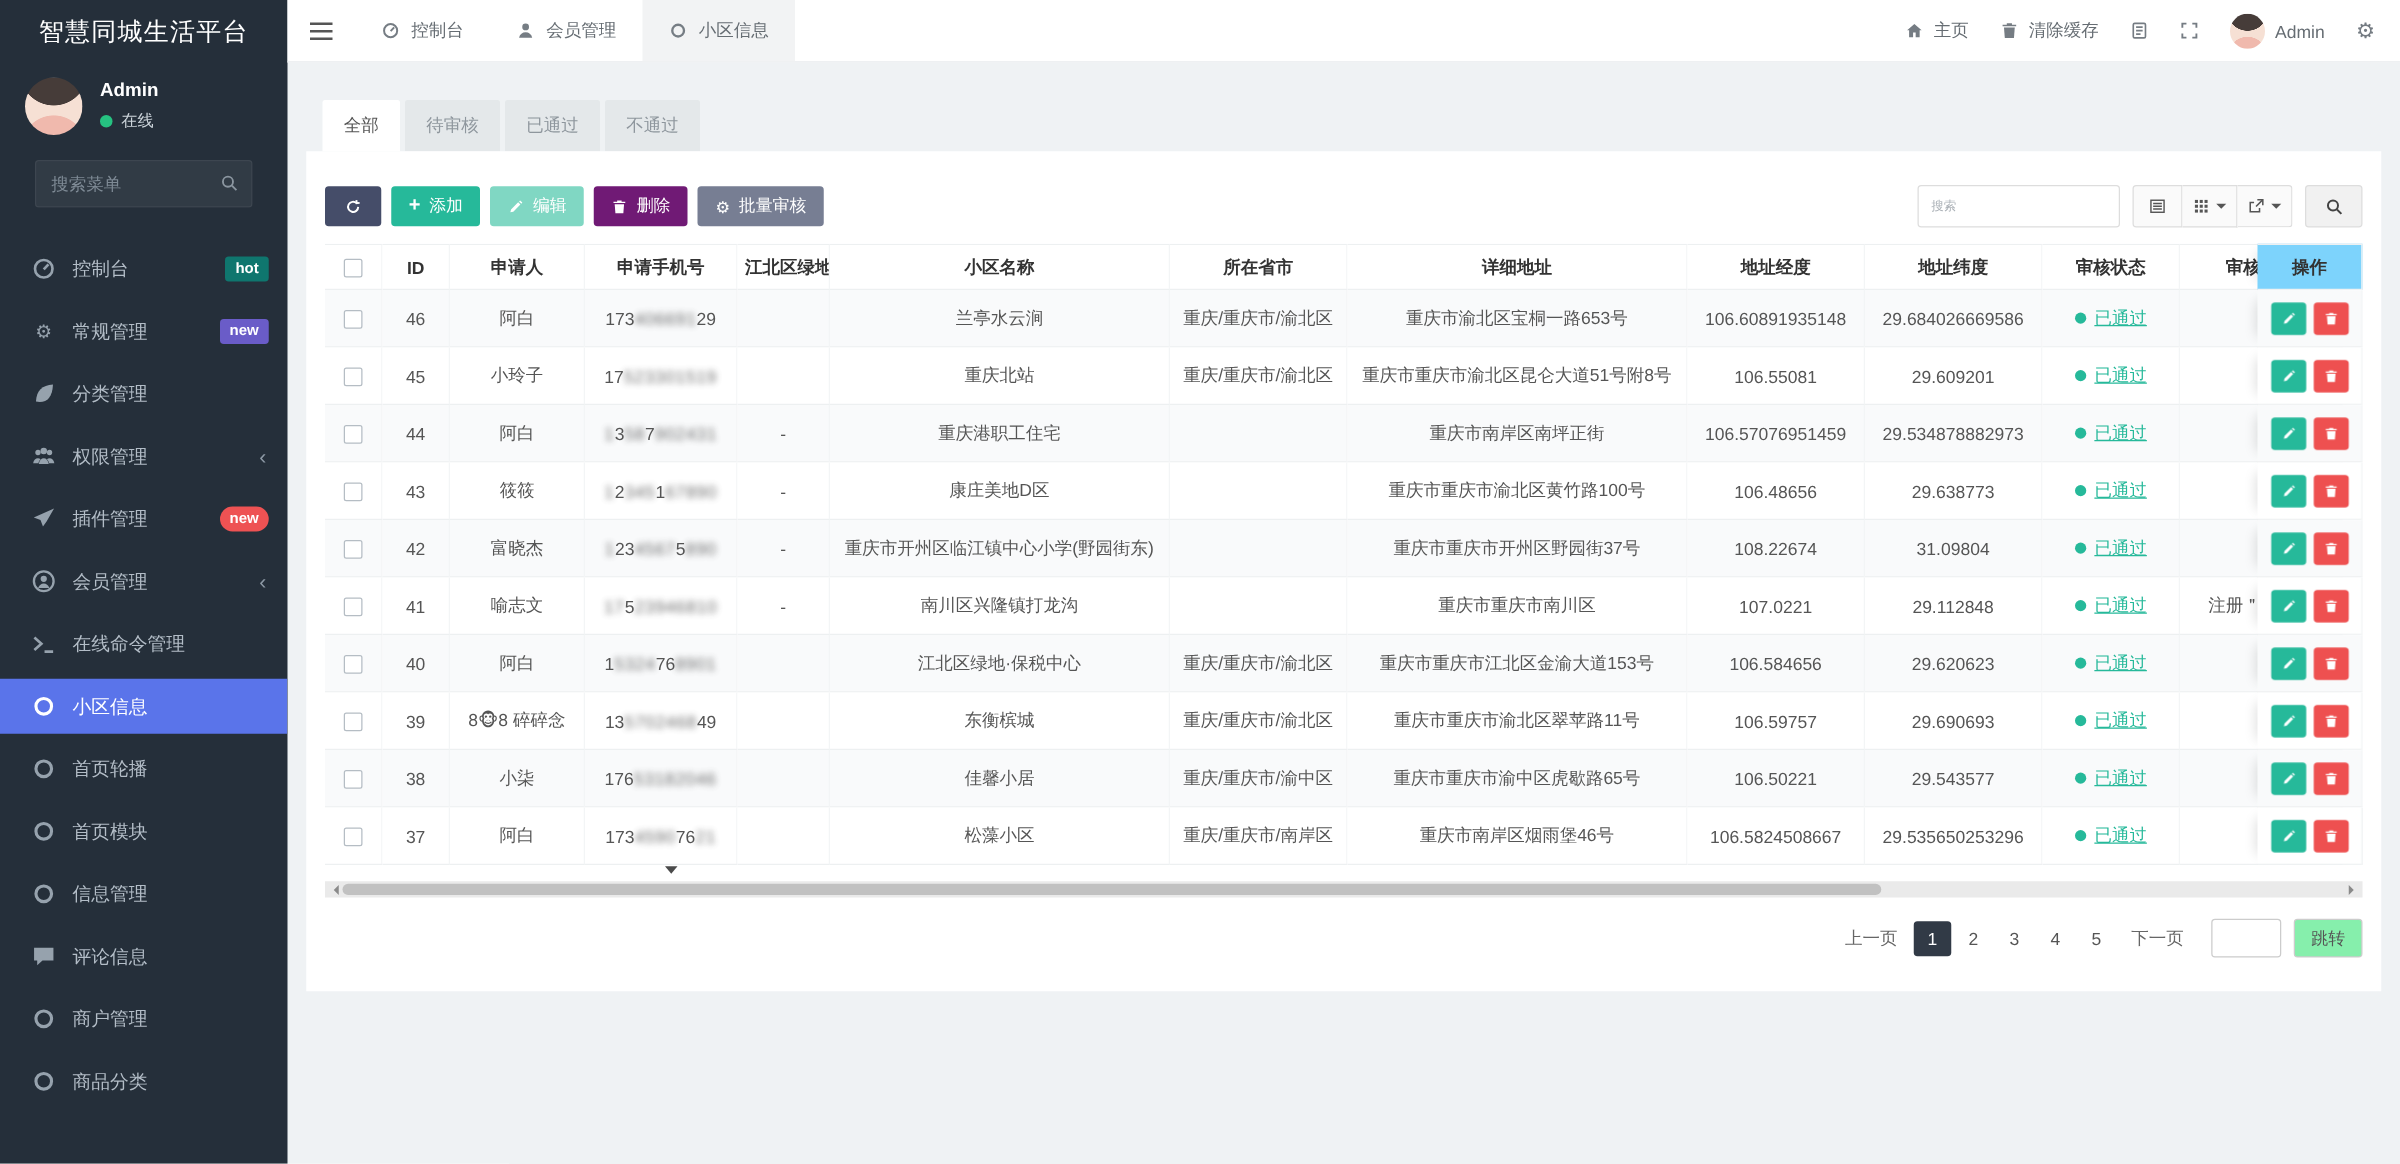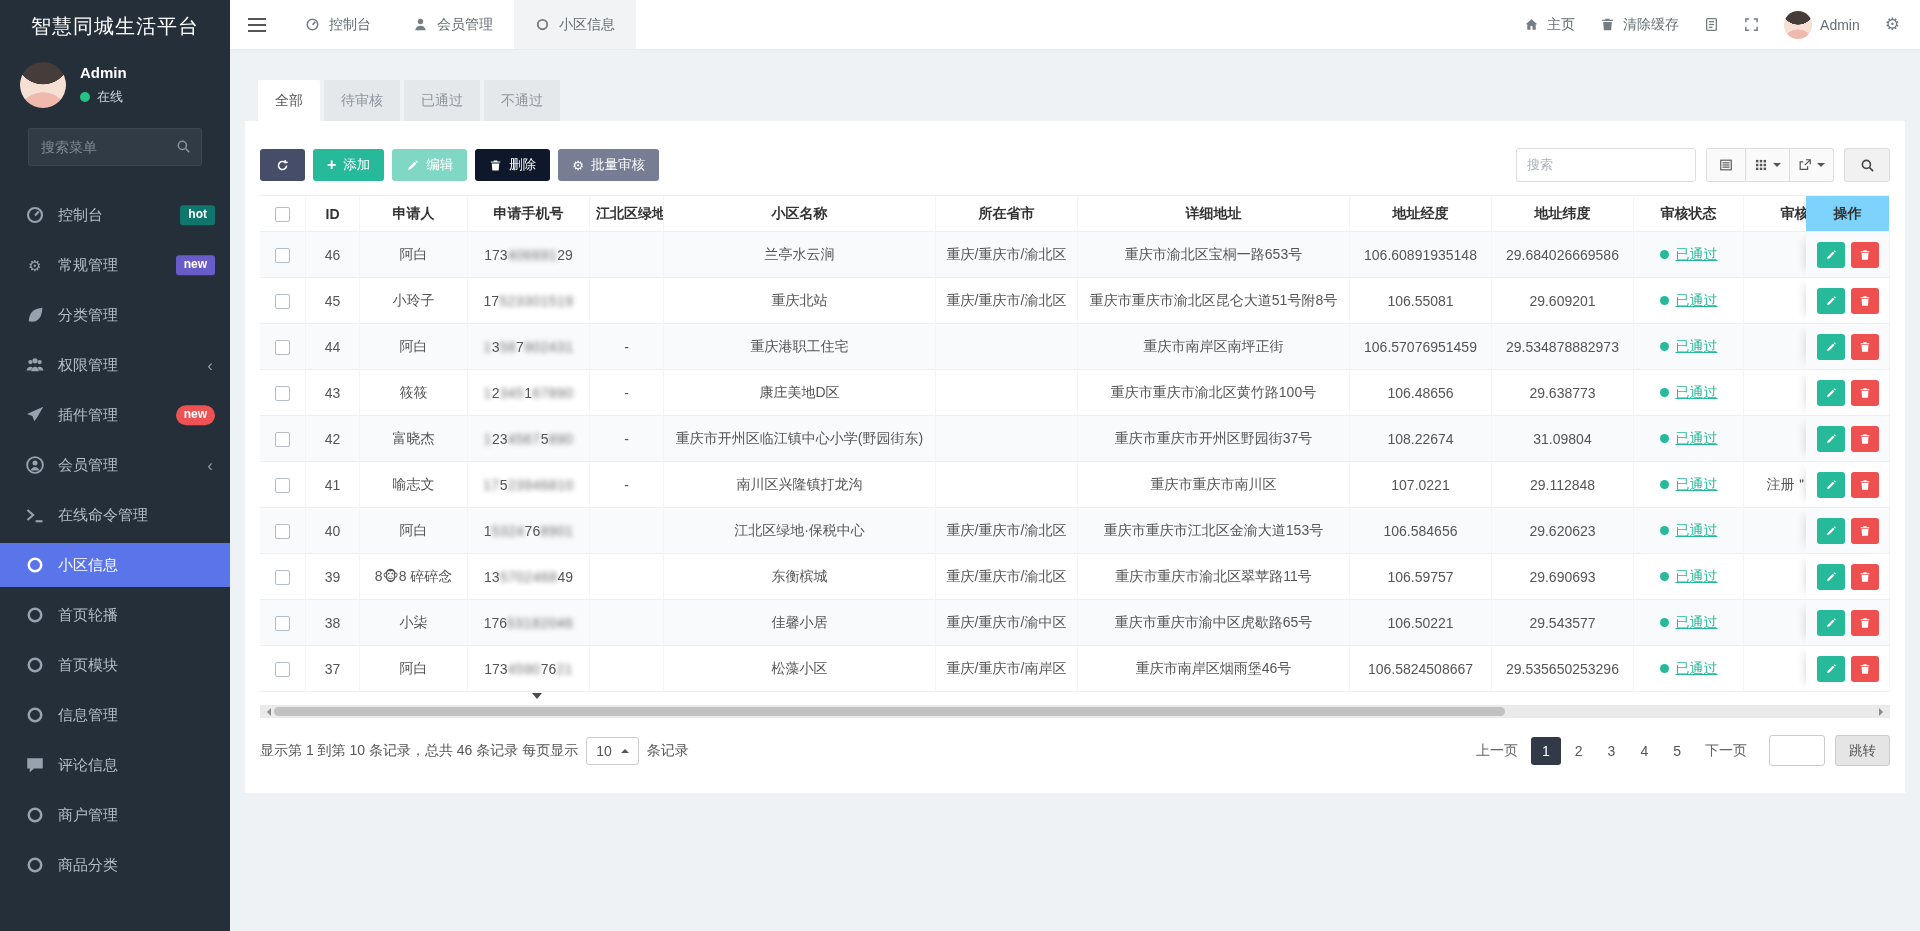--- a/index.html
+++ b/index.html
@@ -57,26 +57,26 @@
 
   .toolbar{display:flex;align-items:center;margin:12px 0 13px}
   .btns{display:flex;gap:8px}
   .btn{height:32px;border:none;border-radius:3px;color:#fff;font-size:13.5px;display:inline-flex;align-items:center;
     gap:7px;padding:0 14px;cursor:pointer;font-family:inherit;white-space:nowrap}
   .btn svg{width:13px;height:13px}
   .btn-refresh{background:#454d69;padding:0 16px}
   .btn-add{background:#26b99a}
   .btn-add .plus{font-size:16px;font-weight:bold;line-height:1}
   .btn-edit{background:#80d7c3}
-  .btn-del{background:#0f172a}
+  .btn-del{background:#701a75}
   .btn-batch{background:#777e93}
   .btn-batch .g{font-size:13px;line-height:1}
   .tool-right{margin-left:auto;display:flex;align-items:center;gap:10px}
-  .tsearch{width:180px;height:34px;border:1px solid #ddd;border-radius:3px;padding:0 10px;font-size:13px;color:#555;
-    outline:none;font-family:Liberation Mono, monospace}
+  .tsearch{width:162px;height:34px;border:1px solid #ddd;border-radius:3px;padding:0 10px;font-size:10px;color:#555;
+    outline:none;font-family:Liberation Serif, serif}
   .tsearch::placeholder{color:#aab0b6}
   .btn-group{display:flex}
   .gbtn{min-width:40px;height:34px;background:#fafafa;border:1px solid #ddd;display:flex;align-items:center;
     justify-content:center;gap:5px;color:#555;cursor:pointer;padding:0 8px}
   .gbtn+.gbtn{border-left:none}
   .gbtn:first-child{border-radius:3px 0 0 3px}
   .gbtn:last-child{border-radius:0 3px 3px 0}
   .gbtn svg{width:14px;height:14px}
   .sbtn{width:46px;height:34px;background:#f1f1f1;border:1px solid #ddd;border-radius:3px;display:flex;
     align-items:center;justify-content:center;color:#444;cursor:pointer}
@@ -117,21 +117,21 @@
   .pager{display:flex;align-items:center;margin-top:17px;font-size:14px;color:#555}
   .pager-left{display:flex;align-items:center;gap:8px;white-space:nowrap}
   .psize{display:inline-flex;align-items:center;gap:9px;border:1px solid #ccc;border-radius:3px;padding:5px 9px;
     cursor:pointer;color:#555;background:#fff}
   .pager-right{margin-left:auto;display:flex;align-items:center;gap:3px}
   .pglink{padding:6px 11px;cursor:pointer;color:#555;border-radius:3px}
   .pglink.active{background:#313a46;color:#fff}
   .pgnav{padding:6px 10px;color:#666;cursor:pointer;white-space:nowrap}
   .jump-input{width:56px;height:31px;border:1px solid #ccc;border-radius:3px;margin-left:9px;outline:none;
     font-family:inherit;padding:0 6px}
-  .jump-btn{height:31px;padding:0 13px;background:#e5e5e5;border:1px solid #ccc;border-radius:3px;margin-left:7px;
+  .jump-btn{height:31px;padding:0 13px;background:#86efac;border:1px solid #ccc;border-radius:3px;margin-left:7px;
     color:#555;cursor:pointer;font-family:inherit;font-size:13.5px}
 </style>
 </head>
 <body>
 
 <div class="app">
 
   <aside class="sidebar">
     <div class="logo">智慧同城生活平台</div>
     <div class="user-panel">
@@ -718,28 +718,20 @@
             </table>
         </div>
         <div class="bt-caret"></div>
         <div class="fakebar">
           <span class="fa-l"></span>
           <div class="fthumb"></div>
           <span class="fa-r"></span>
         </div>
 
         <div class="pager">
-          <div class="pager-left">
-            <span>显示第 1 到第 10 条记录，总共 46 条记录 每页显示</span>
-            <span class="psize">
-              <span>10</span>
-              <span class="caret-u"></span>
-            </span>
-            <span>条记录</span>
-          </div>
           <div class="pager-right">
             <span class="pgnav">上一页</span>
             <span id="pages" style="display:flex;gap:3px">
                 <span class="pglink active">1</span>
                 <span class="pglink ">2</span>
                 <span class="pglink ">3</span>
                 <span class="pglink ">4</span>
                 <span class="pglink ">5</span>
               </span>
             <span class="pgnav">下一页</span>

